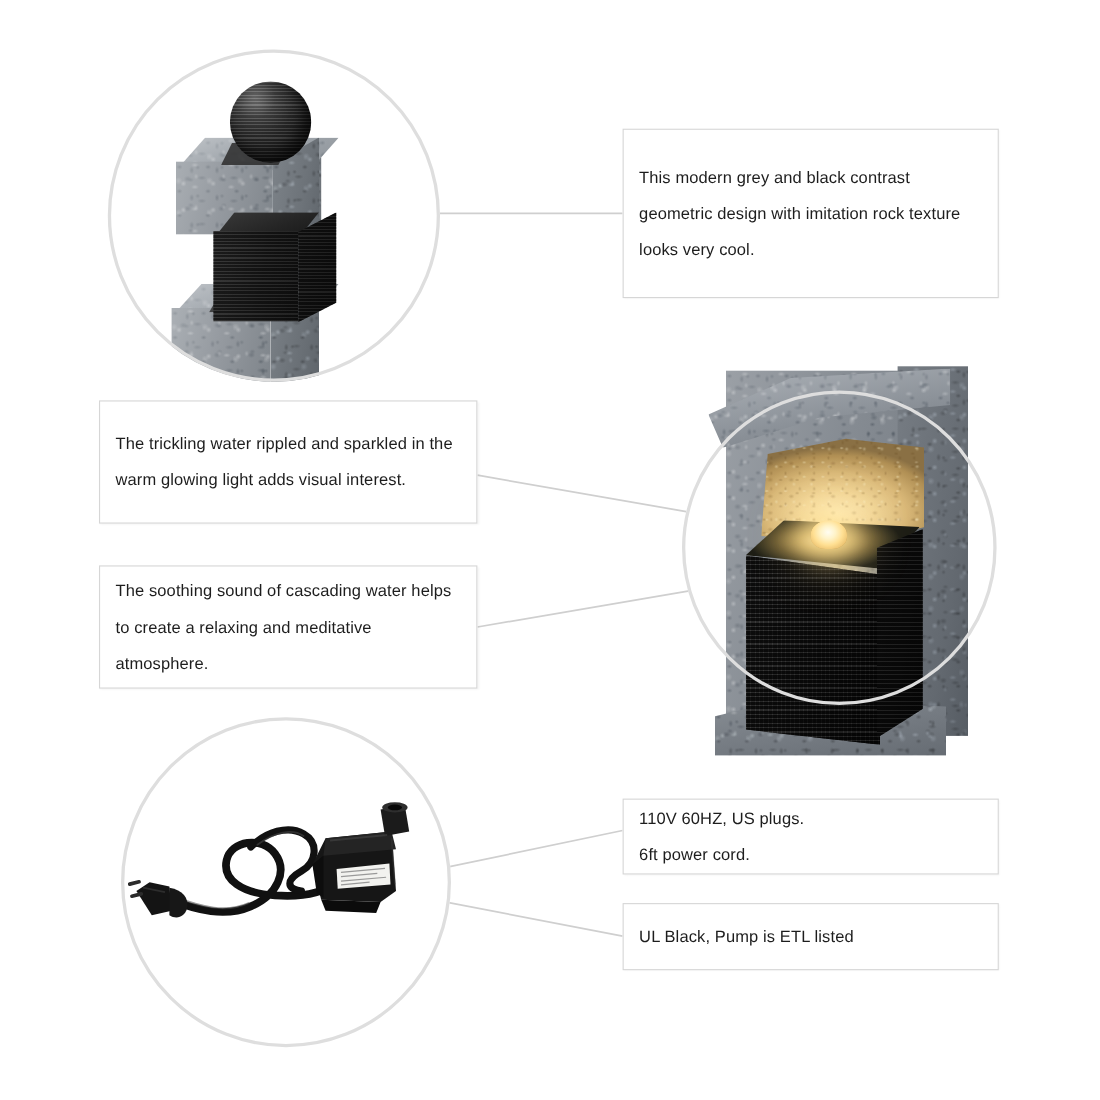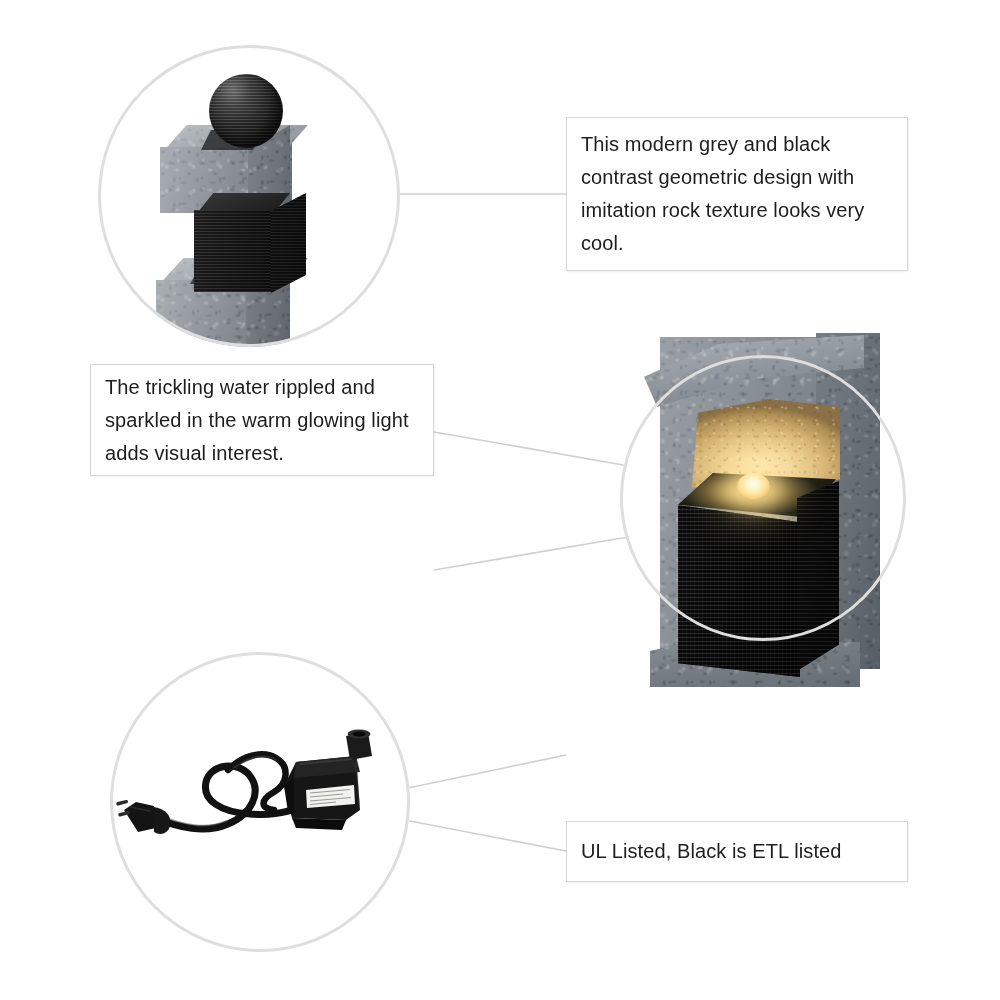--- a/index.html
+++ b/index.html
@@ -66,21 +66,21 @@
     background: #ffffff;
     border: 1px solid #d6d6d6;
     box-sizing: border-box;
     box-shadow: 1px 1px 2px rgba(0,0,0,0.055);
     display: flex;
     align-items: center;
     z-index: 4;
   }
   .callout .txt {
     padding: 0 14px;
-    font-size: 20px;
+    font-size: 15px;
     line-height: 33px;
     color: #1d1d1d;
     font-family: "Liberation Sans", sans-serif;
     white-space: pre-line;
     letter-spacing: 0.1px;
   }
 
   
   .f1-stage { position:absolute; left:0; top:0; width:100%; height:100%; }
 
@@ -476,19 +476,26 @@
   </div>
 
   <div class="callout" style="left:566px; top:117px; width:342px; height:154px;">
     <div class="txt">This modern grey and black contrast geometric design with imitation rock texture looks very cool.</div>
   </div>
 
   <div class="callout" style="left:90px; top:364px; width:344px; height:112px;">
     <div class="txt">The trickling water rippled and sparkled in the warm glowing light adds visual interest.</div>
   </div>
 
-
+  <div class="callout" style="left:90px; top:514px; width:344px; height:112px;">
+    <div class="txt">The soothing sound of cascading water helps to create a relaxing and meditative atmosphere.</div>
+  </div>
+
+  <div class="callout" style="left:566px; top:726px; width:342px; height:69px;">
+    <div class="txt">110V 60HZ, US plugs.
+6ft power cord.</div>
+  </div>
 
   <div class="callout" style="left:566px; top:821px; width:342px; height:61px;">
-    <div class="txt">UL Listed, Black is ETL listed</div>
+    <div class="txt">UL Black, Pump is ETL listed</div>
   </div>
 
 </div>
 
 </body></html>

